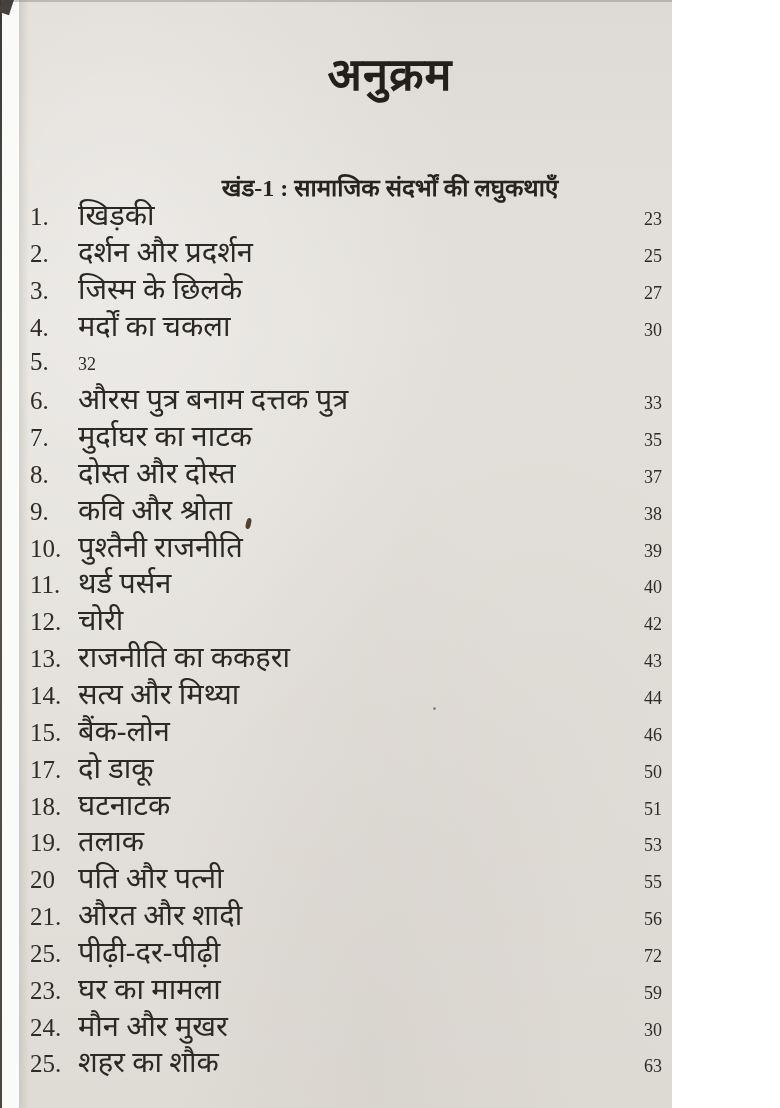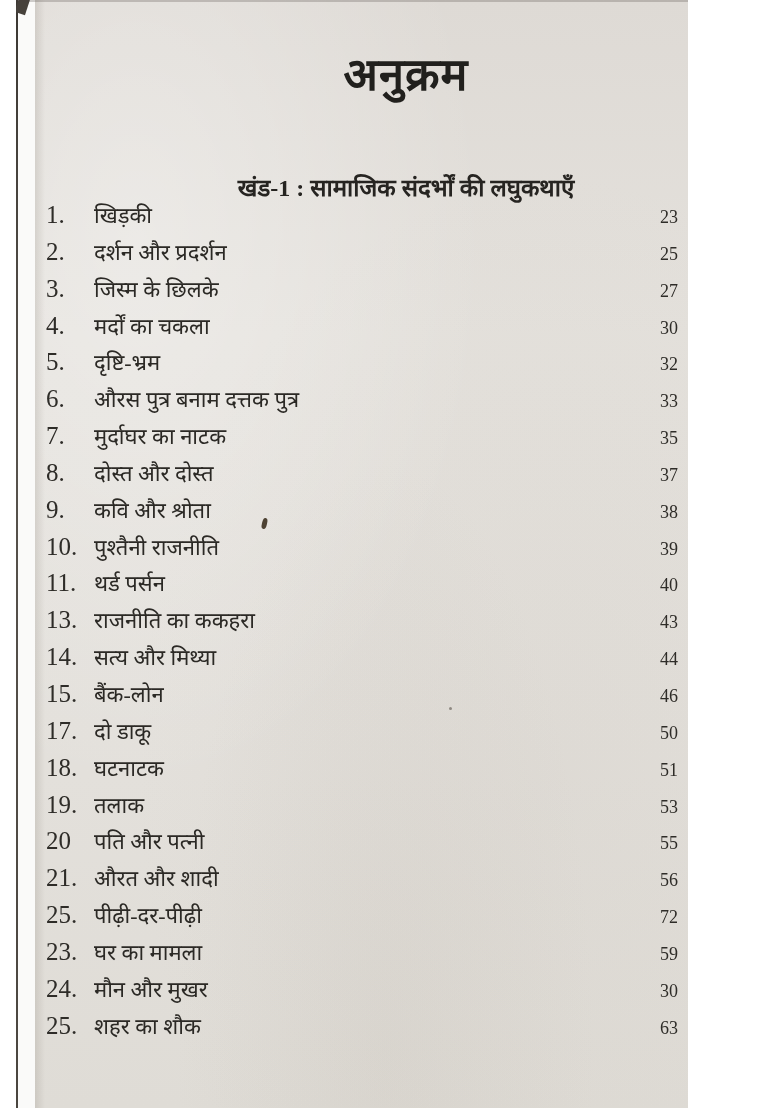--- a/index.html
+++ b/index.html
@@ -13,21 +13,20 @@
     position:relative;
     width:672px;height:1108px;
     overflow:hidden;
     background-color:#e2dfda;
     background-image:
       radial-gradient(ellipse at 18% 22%, rgba(255,255,255,.35), rgba(255,255,255,0) 45%),
       radial-gradient(ellipse at 80% 70%, rgba(198,191,182,.18), rgba(198,191,182,0) 55%),
       radial-gradient(ellipse at 55% 95%, rgba(185,178,168,.15), rgba(185,178,168,0) 40%),
       linear-gradient(180deg,#dedad5 0%,#e4e1dc 30%,#e3e0db 70%,#dfdcd6 100%);
     color:#2d2b27;
-    margin-left:16px;
   }
   
   .left-margin{
     position:absolute;left:0;top:0;width:19px;height:1108px;
     background:#fafaf9;
   }
   .binding-line{
     position:absolute;left:0;top:0;width:2px;height:1108px;
     background:linear-gradient(180deg,#3c3833 0%,#57524c 40%,#4a453f 100%);
   }
@@ -67,21 +66,21 @@
     display:flex;align-items:baseline;
     height:36.85px;
   }
   .toc-num{
     flex:0 0 48px;
     font-size:25px;line-height:36.85px;
     color:#2e2c28;
   }
   .toc-title{
     flex:1 1 auto;
-    font-size:22px;line-height:36.85px;
+    font-size:29px;line-height:36.85px;
     color:#2b2925;
     white-space:nowrap;overflow:hidden;
   }
   .toc-page{
     flex:0 0 70px;
     font-size:18px;line-height:36.85px;
     color:#2e2c28;
   }
   
   .speck-a{position:absolute;left:699px;top:27px;width:5px;height:6px;border-radius:50% 40% 55% 45%;background:#3e3a34;}
@@ -123,21 +122,20 @@
   </div>
 
   <div class="toc-row">
     <span class="toc-num">4.</span>
     <span class="toc-title">मर्दों का चकला</span>
     <span class="toc-page">30</span>
   </div>
 
   <div class="toc-row">
     <span class="toc-num">5.</span>
-    <span class="toc-title">दृष्टि-भ्रम</span>
     <span class="toc-page">32</span>
   </div>
 
   <div class="toc-row">
     <span class="toc-num">6.</span>
     <span class="toc-title">औरस पुत्र बनाम दत्तक पुत्र</span>
     <span class="toc-page">33</span>
   </div>
 
   <div class="toc-row">
@@ -163,20 +161,25 @@
     <span class="toc-title">पुश्तैनी राजनीति</span>
     <span class="toc-page">39</span>
   </div>
 
   <div class="toc-row">
     <span class="toc-num">11.</span>
     <span class="toc-title">थर्ड पर्सन</span>
     <span class="toc-page">40</span>
   </div>
 
+  <div class="toc-row">
+    <span class="toc-num">12.</span>
+    <span class="toc-title">चोरी</span>
+    <span class="toc-page">42</span>
+  </div>
 
   <div class="toc-row">
     <span class="toc-num">13.</span>
     <span class="toc-title">राजनीति का ककहरा</span>
     <span class="toc-page">43</span>
   </div>
 
   <div class="toc-row">
     <span class="toc-num">14.</span>
     <span class="toc-title">सत्य और मिथ्या</span>

